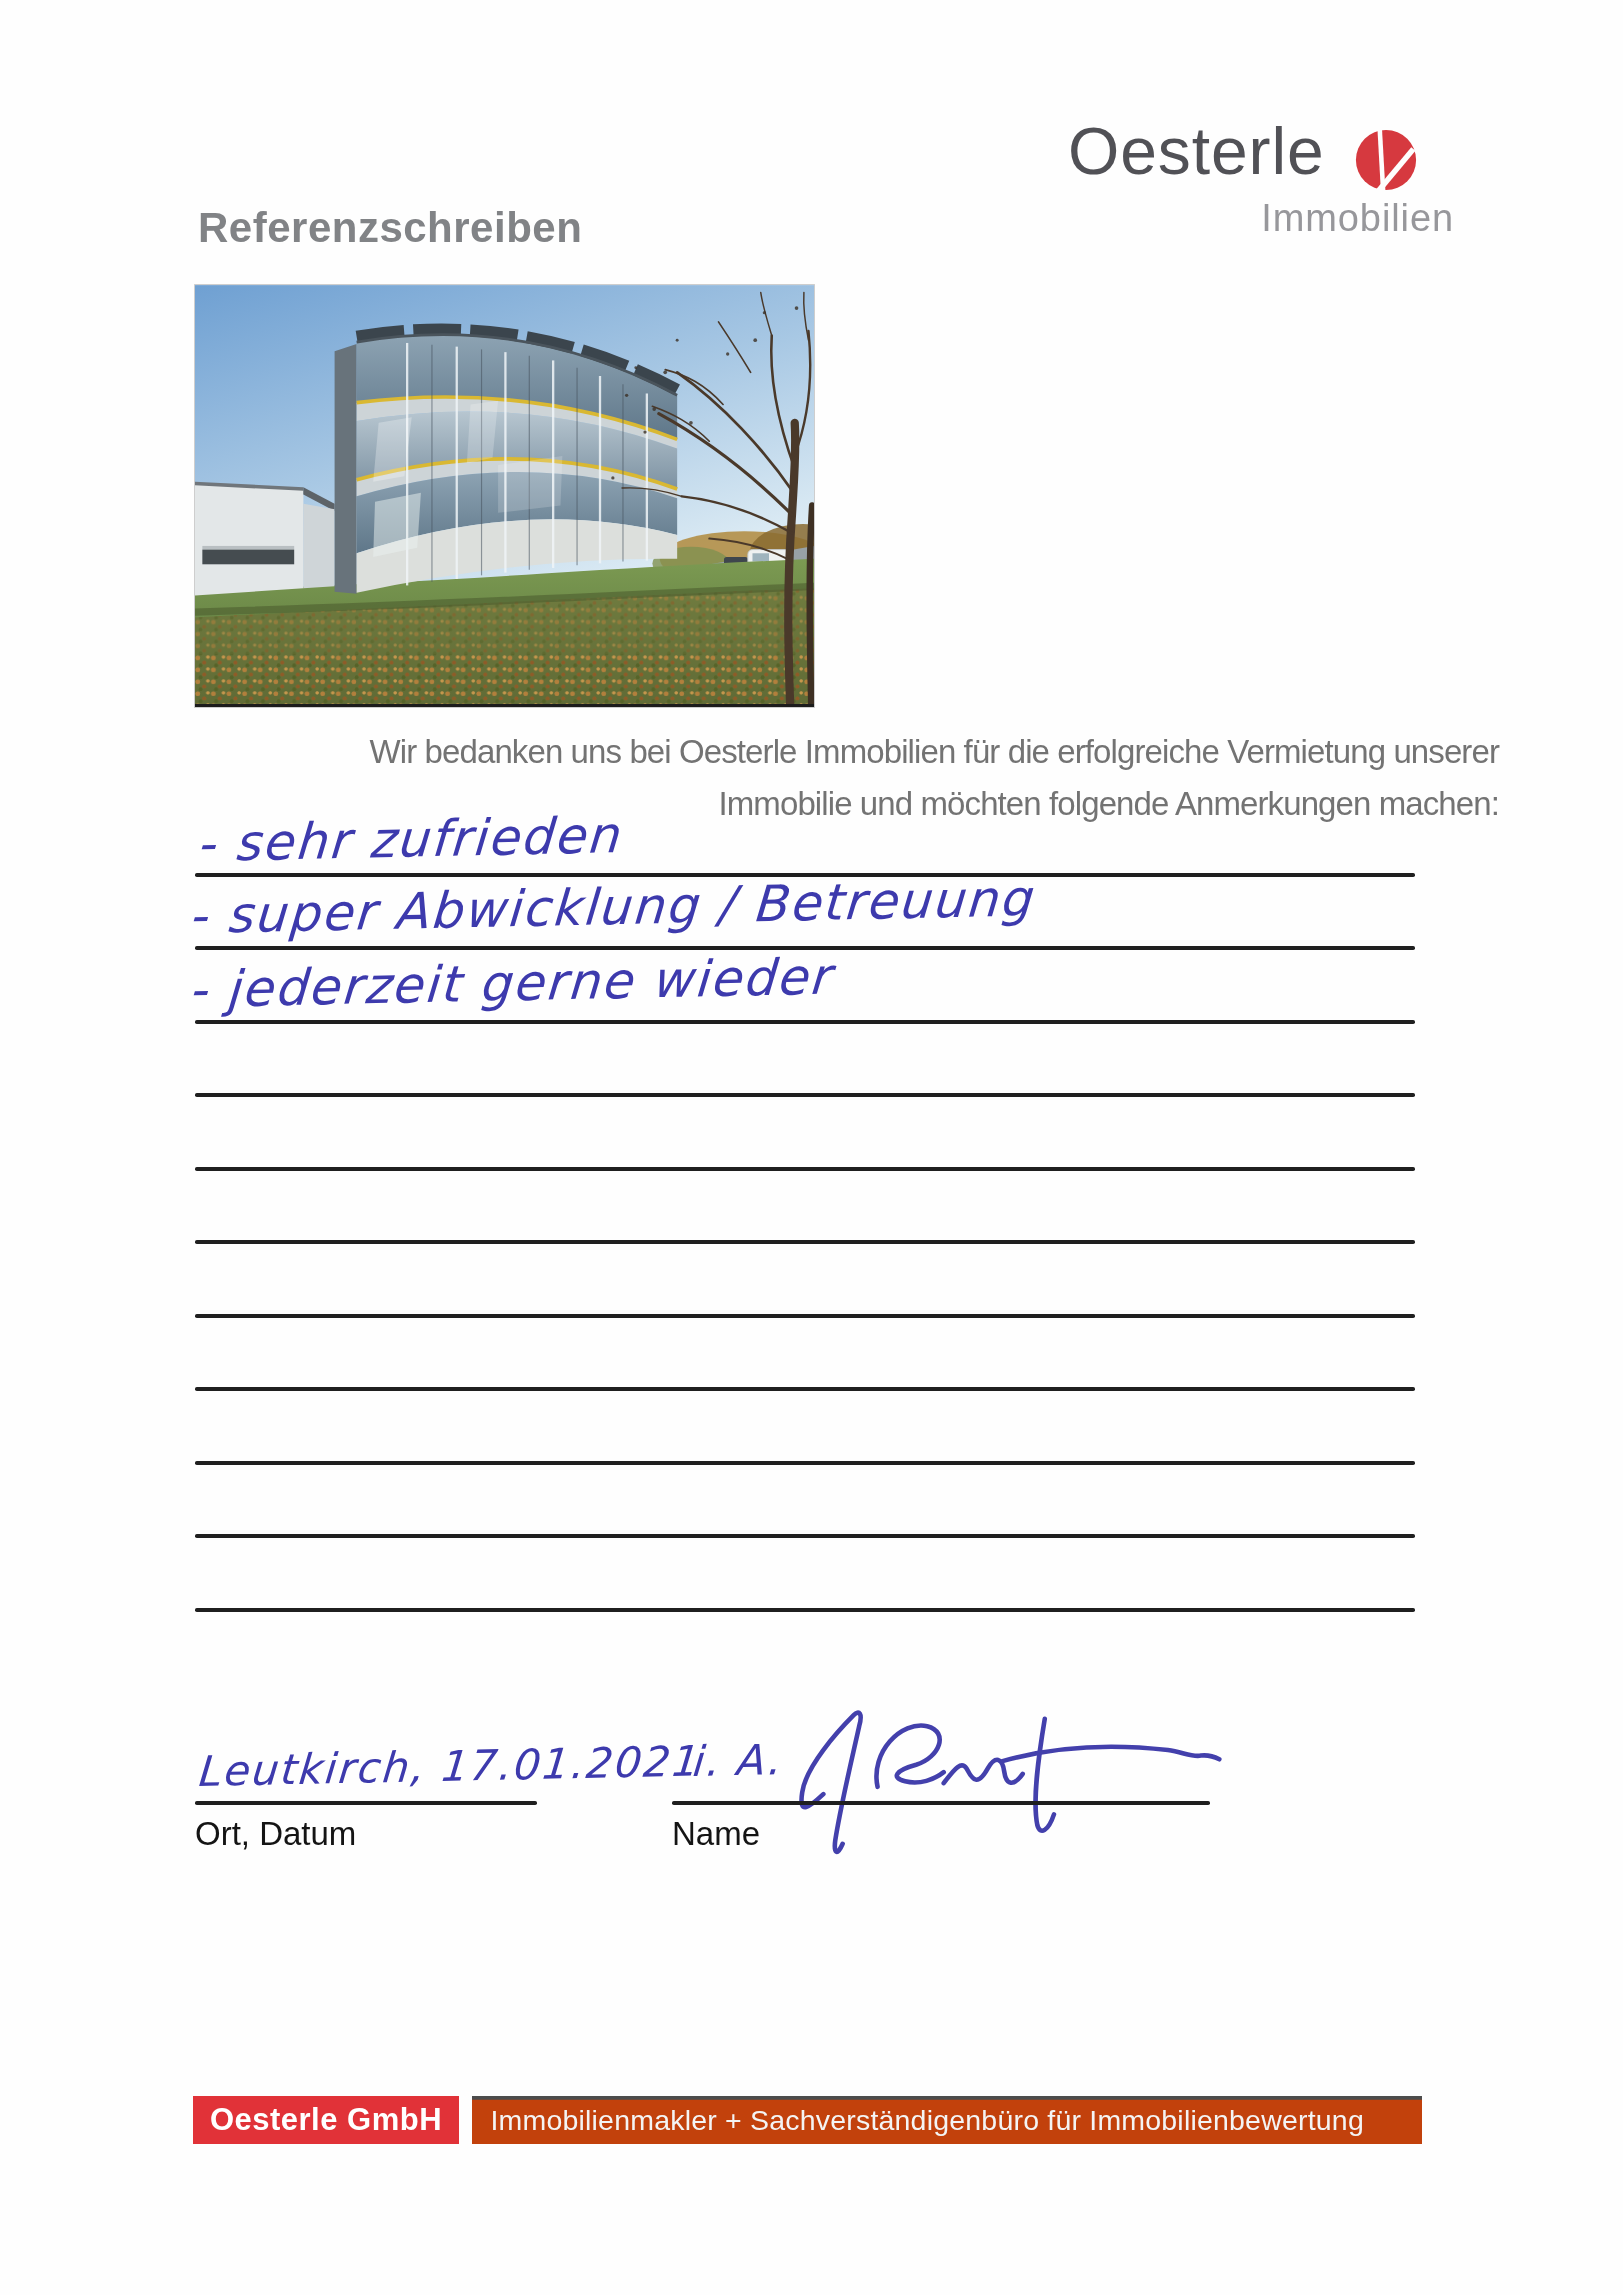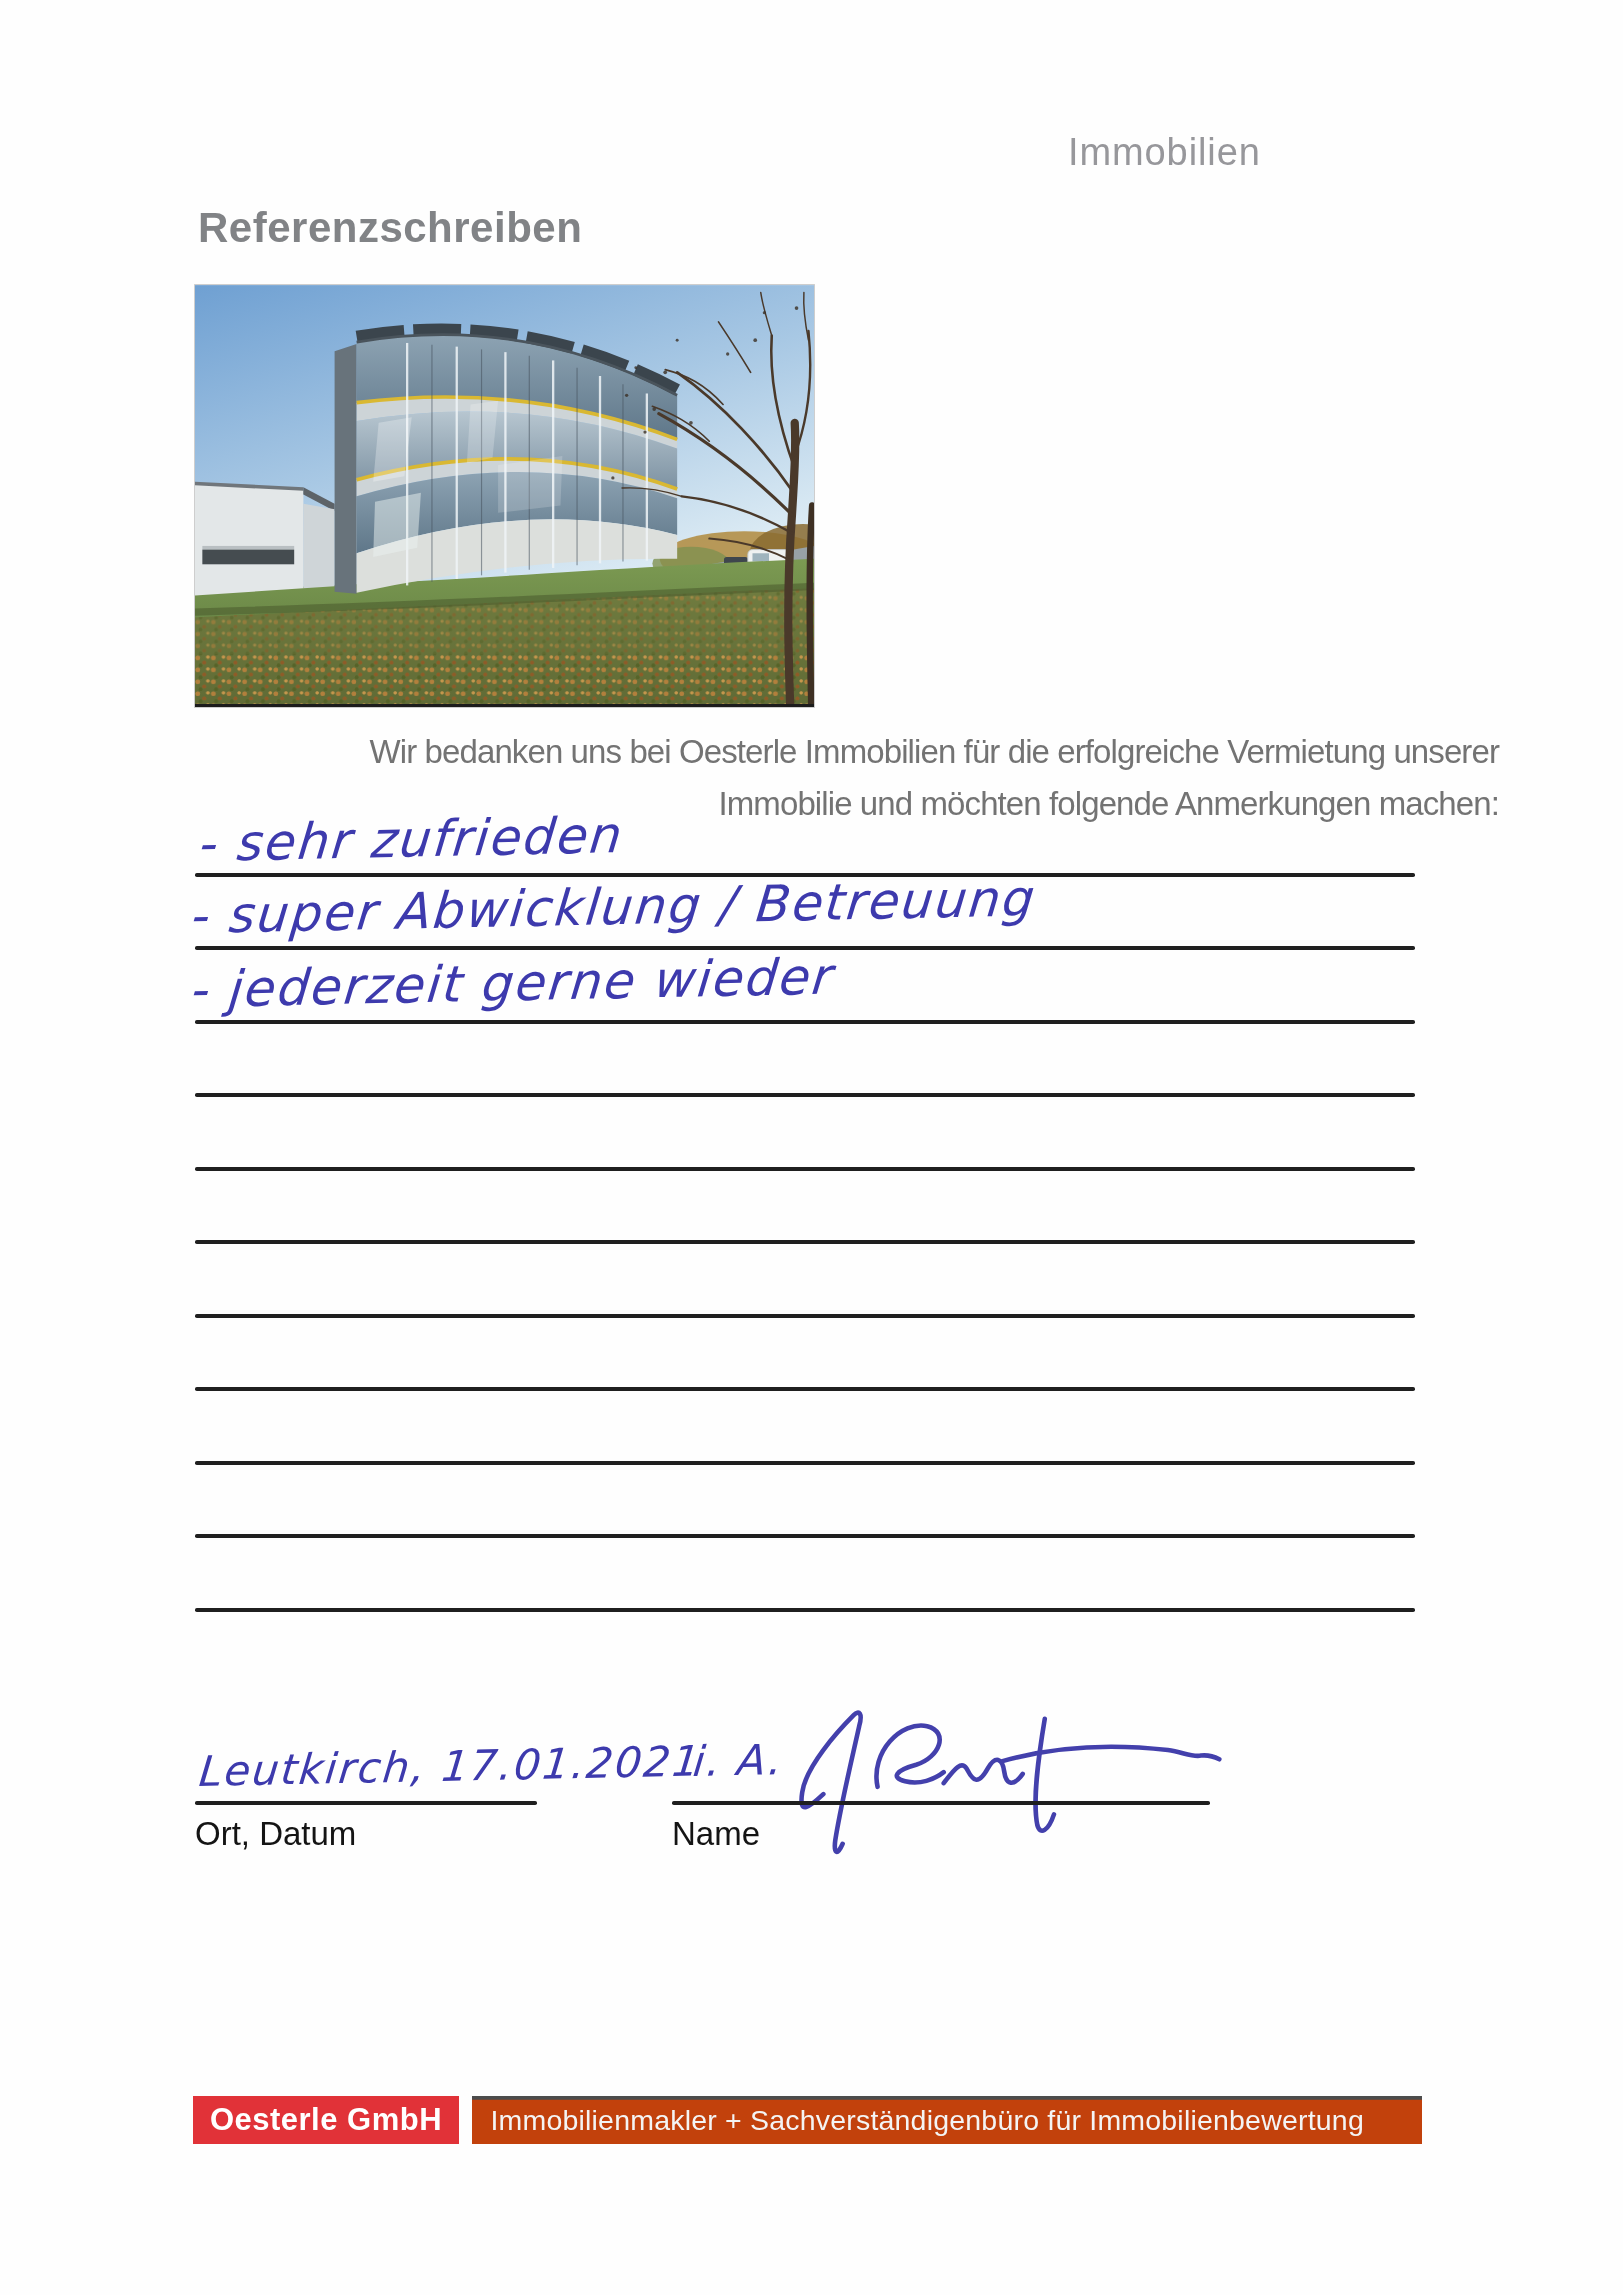--- a/index.html
+++ b/index.html
@@ -6,21 +6,21 @@
   .page{position:relative;width:1624px;height:2296px;background:#fefefe;overflow:hidden;
         font-family:"Liberation Sans",sans-serif;}
 
   
   .doc-title{position:absolute;left:198px;top:204px;font-size:42px;font-weight:bold;
              color:#818386;letter-spacing:0.5px;}
   .logo{position:absolute;left:1068px;top:118px;width:386px;}
   .logo-row{position:relative;}
   .logo-name{font-size:66px;color:#515156;letter-spacing:0.9px;line-height:66px;}
   .logo-mark{position:absolute;left:287px;top:7.3px;}
-  .logo-sub{font-size:38px;color:#97979b;letter-spacing:0.9px;margin-top:13px;}
+  .logo-sub{font-size:38px;color:#97979b;letter-spacing:0.9px;margin-top:13px;text-align:right;}
 
   
   .photo{position:absolute;left:195px;top:285px;width:619px;height:419px;
          border-bottom:3.7px solid #1c1c1c;box-shadow:0 0 0 0.9px #c9c9c9;}
   .photo svg{display:block;}
 
   
   .banner{position:absolute;left:812px;top:320px;width:588px;height:76px;background:#a9a9a9;
           color:#ffffff;font-size:32px;display:flex;align-items:center;padding-left:22px;
           box-sizing:border-box;letter-spacing:0.5px;}
@@ -63,20 +63,32 @@
                   box-sizing:border-box;box-shadow:inset 0 3.7px 0 #4c4c4c;letter-spacing:0.2px;}
 </style>
 </head>
 <body>
 
 <div class="page">
 
   <div class="doc-title">Referenzschreiben</div>
 
   <div class="logo">
+    <div class="logo-row">
+      <span class="logo-name">Oesterle</span>
+      <span class="logo-mark">
+        <svg width="62" height="70" viewBox="0 0 68 76">
+          <g>
+            <circle cx="34" cy="38" r="33" fill="#d6393f"></circle>
+            <line x1="27" y1="2" x2="31" y2="74" stroke="#fefefe" stroke-width="5"></line>
+            <line x1="64" y1="26" x2="24" y2="74" stroke="#fefefe" stroke-width="6"></line>
+          </g>
+        </svg>
+      </span>
+    </div>
     <div class="logo-sub">Immobilien</div>
   </div>
 
   <div class="photo">
     <svg width="619" height="419" viewBox="0 0 674 456">
       <defs>
         <linearGradient id="sky" x1="0" y1="0" x2="0.6" y2="1">
           <stop offset="0" stop-color="#6fa0d2"></stop>
             <stop offset="0.55" stop-color="#a8c8e4"></stop>
           <stop offset="1" stop-color="#dcebf4"></stop>

